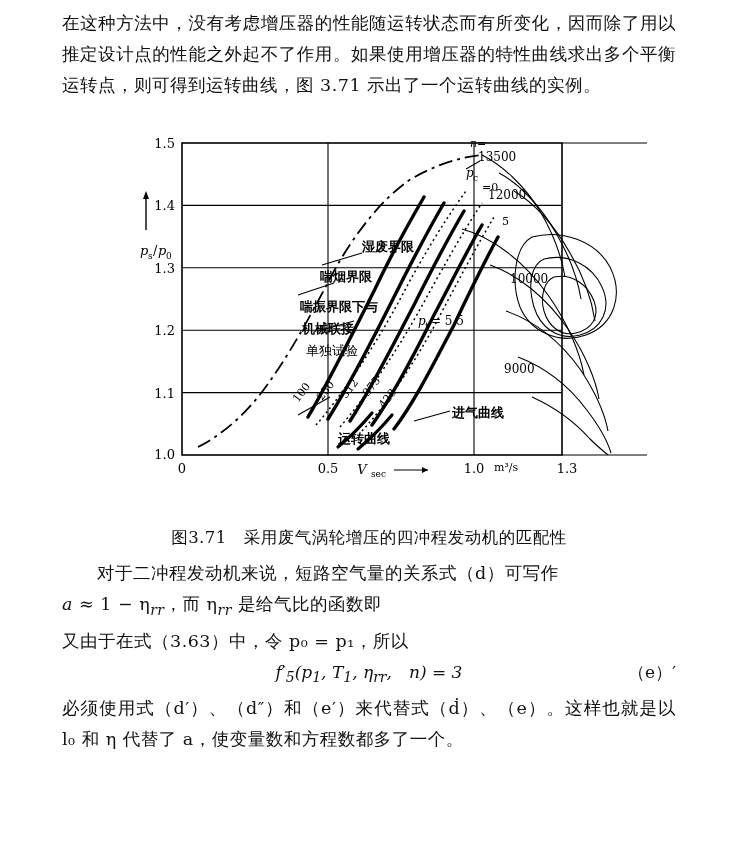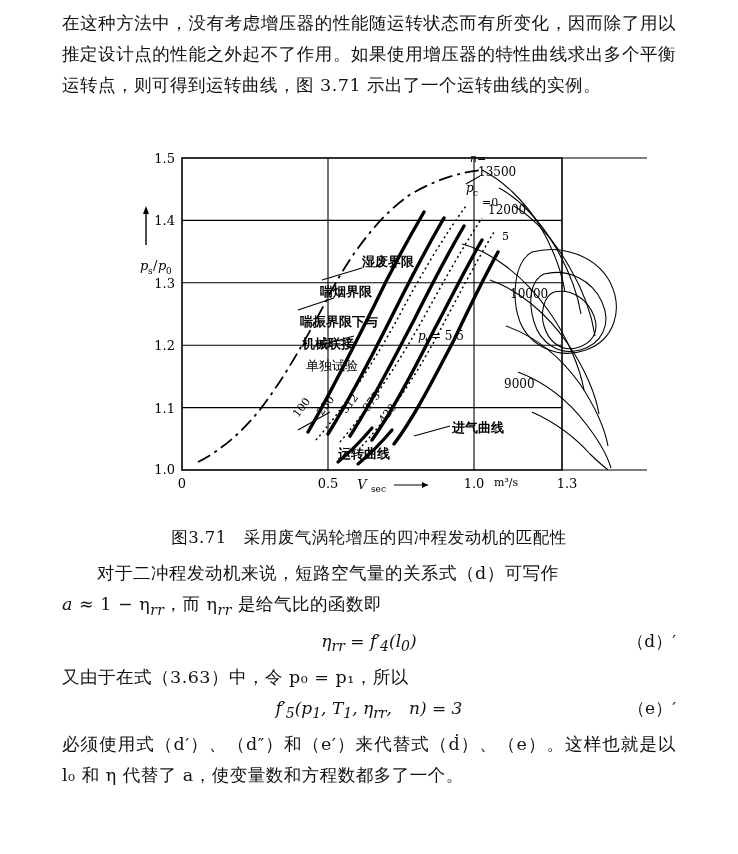--- a/index.html
+++ b/index.html
@@ -32,21 +32,21 @@
   .block-top {
     position: absolute;
     left: 62px;
     top: 8px;
     width: 614px;
   }
   
   .figure-wrap {
     position: absolute;
     left: 62px;
-    top: 140px;
+    top: 125px;
     width: 614px;
     height: 380px;
   }
   .fig-svg { display: block; }
   .fig-caption {
     position: absolute;
     left: 62px;
     top: 527px;
     width: 614px;
     text-align: center;
@@ -226,24 +226,20 @@
 
   <div class="fig-caption">图3.71　采用废气涡轮增压的四冲程发动机的匹配性</div>
 
   <div class="block-bottom">
     <div class="para indent">对于二冲程发动机来说，短路空气量的关系式（d）可写作</div>
 
     <div class="para">
       <span class="formula">a</span> ≈ 1 − η<span class="eq-sub">rr</span>，而 η<span class="eq-sub">rr</span> 是给气比的函数即
     </div>
 
-    <div class="eqline">
-      <span>η</span><span class="eq-sub">rr</span><span> = f′</span><span class="eq-sub">4</span><span>(l</span><span class="eq-sub">0</span><span>)</span>
-      <span class="tag">（d）′</span>
-    </div>
 
     <div class="para">又由于在式（3.63）中，令 p₀ = p₁，所以</div>
 
 
 
     <div class="eqline">
       <span>f′</span><span class="eq-sub">5</span><span>(p</span><span class="eq-sub">1</span><span>, T</span><span class="eq-sub">1</span><span>, η</span><span class="eq-sub">rr</span><span>,　n) = 3</span>
       <span class="tag">（e）′</span>
     </div>
 

